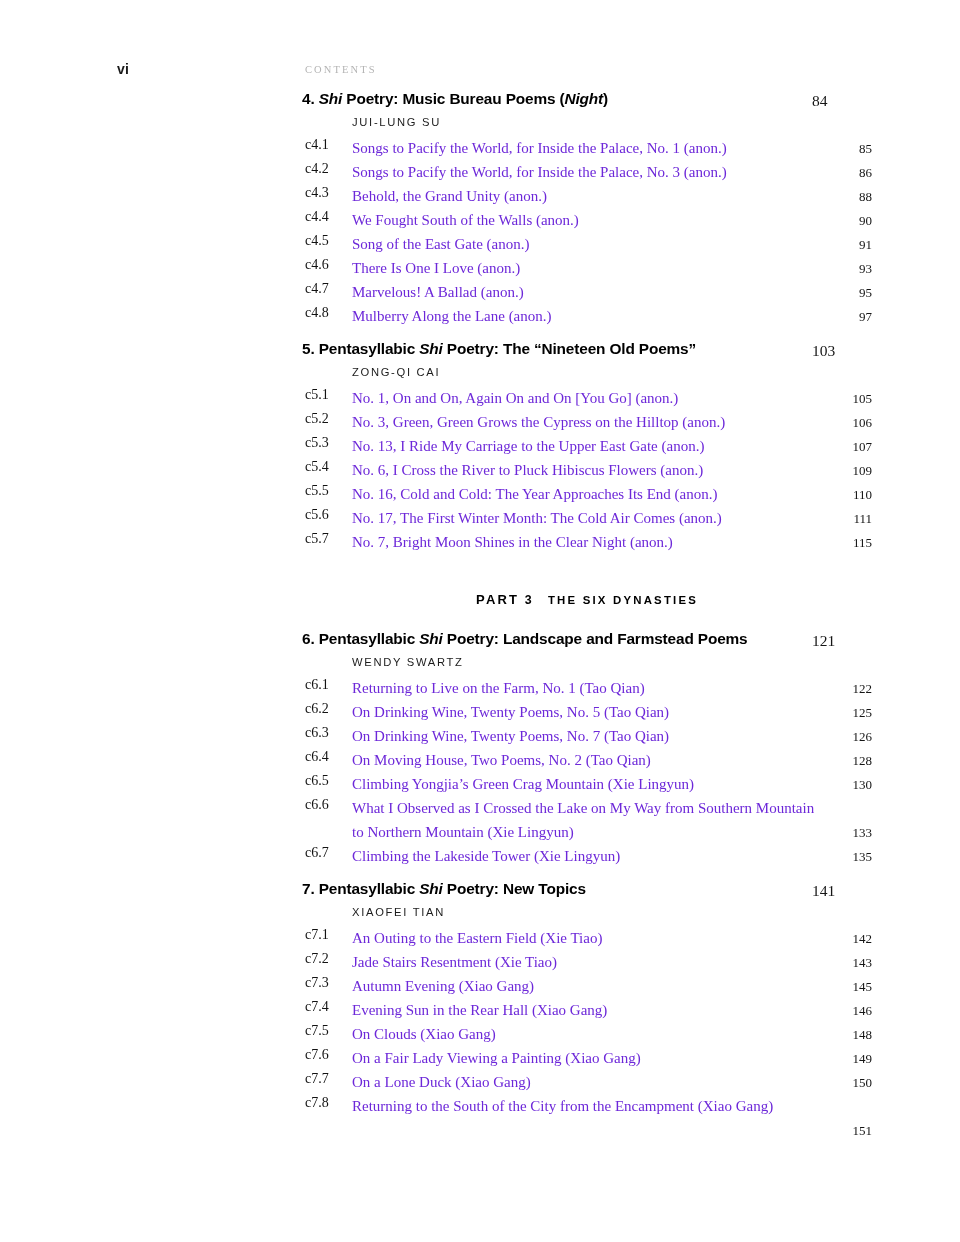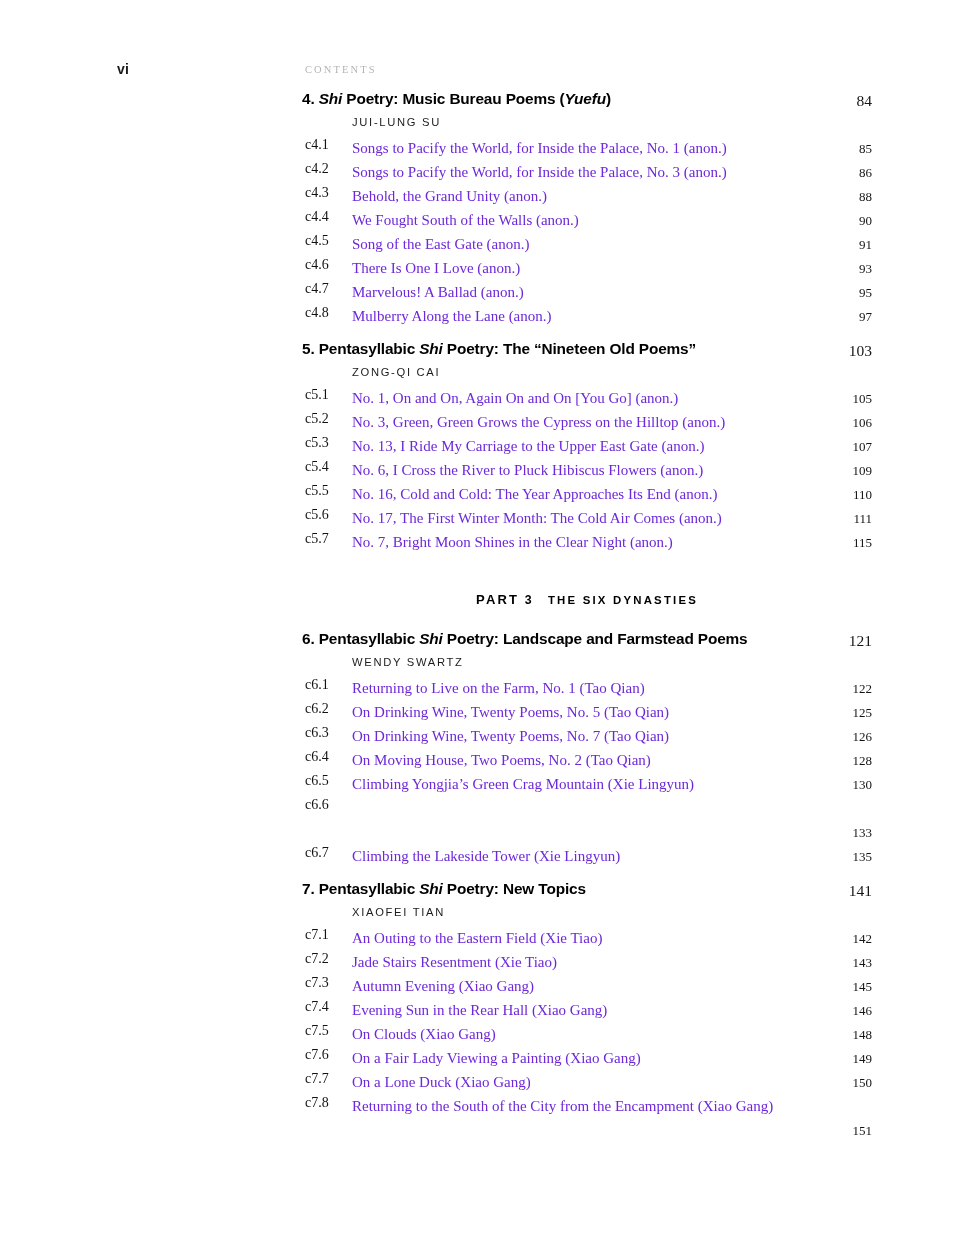--- a/index.html
+++ b/index.html
@@ -71,21 +71,21 @@
     white-space: nowrap;
   }
   .chapter-title i {
     font-style: italic;
   }
   .chapter-page {
     position: absolute;
     right: 0px;
     top: 2px;
     width: 60px;
-    text-align: right;
+    text-align: left;
     font-family: "Liberation Serif", serif;
     font-size: 15.5px;
     color: #151515;
     font-variant-numeric: oldstyle-nums;
   }
 
   
   .author {
     position: relative;
     height: 22px;
@@ -178,21 +178,21 @@
 </head>
 <body>
 
 <div class="page">
 
   <div class="folio">vi</div>
   <div class="runhead">CONTENTS</div>
 
   <div class="toc" id="toc-root">
       <div class="chapter">
-        <div class="chapter-title">4. <i>Shi</i> Poetry: Music Bureau Poems (<i>Yuefu</i>)</div>
+        <div class="chapter-title">4. <i>Shi</i> Poetry: Music Bureau Poems (<i>Night</i>)</div>
         <div class="chapter-page">84</div>
       </div>
       <div class="author">
         <span>JUI-LUNG SU</span>
       </div>
       <div class="entry">
         <span class="code">c4.1</span>
         <span class="title">Songs to Pacify the World, for Inside the Palace, No. 1 (anon.)</span>
         <span class="pnum">85</span>
       </div>
@@ -304,20 +304,21 @@
         <span class="title">On Moving House, Two Poems, No. 2 (Tao Qian)</span>
         <span class="pnum">128</span>
       </div>
       <div class="entry">
         <span class="code">c6.5</span>
         <span class="title">Climbing Yongjia’s Green Crag Mountain (Xie Lingyun)</span>
         <span class="pnum">130</span>
       </div>
       <div class="entry two-line">
         <span class="code">c6.6</span>
+        <span class="title">What I Observed as I Crossed the Lake on My Way from Southern Mountain to Northern Mountain (Xie Lingyun)</span>
         <span class="pnum">133</span>
       </div>
       <div class="entry">
         <span class="code">c6.7</span>
         <span class="title">Climbing the Lakeside Tower (Xie Lingyun)</span>
         <span class="pnum">135</span>
       </div>
       <div class="gap-sec"></div>
       <div class="chapter">
         <div class="chapter-title">7. Pentasyllabic <i>Shi</i> Poetry: New Topics</div>

